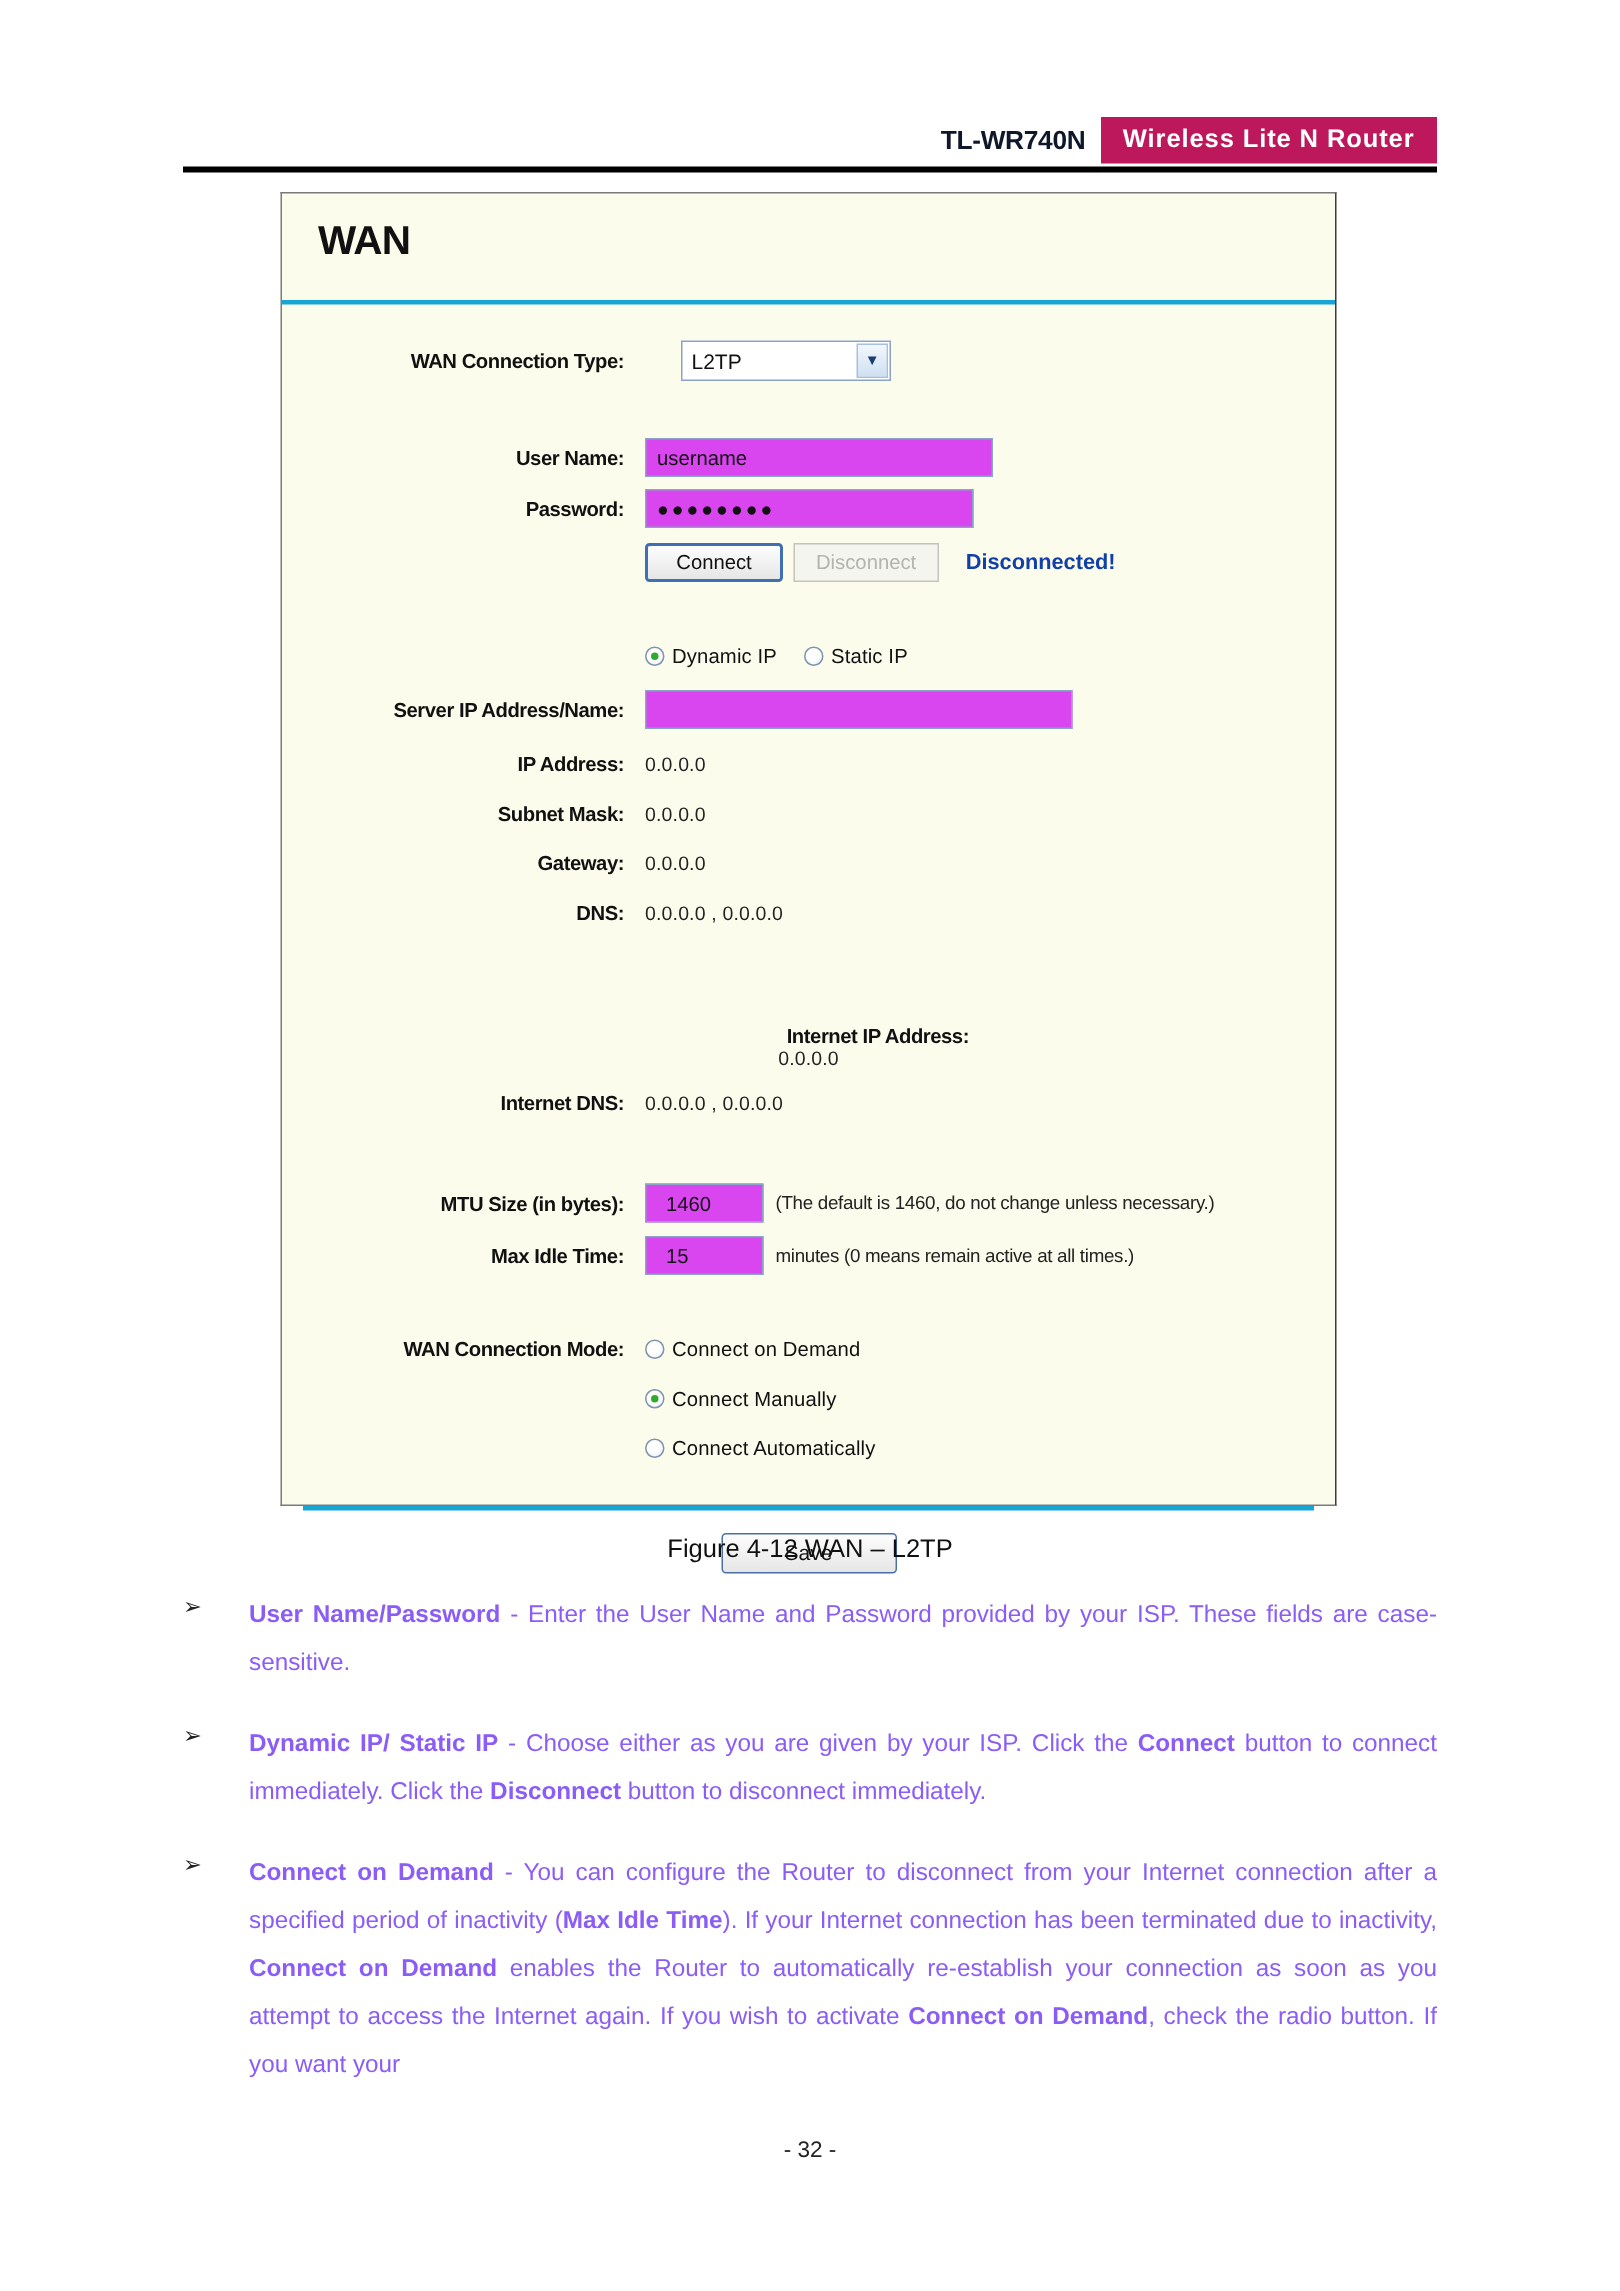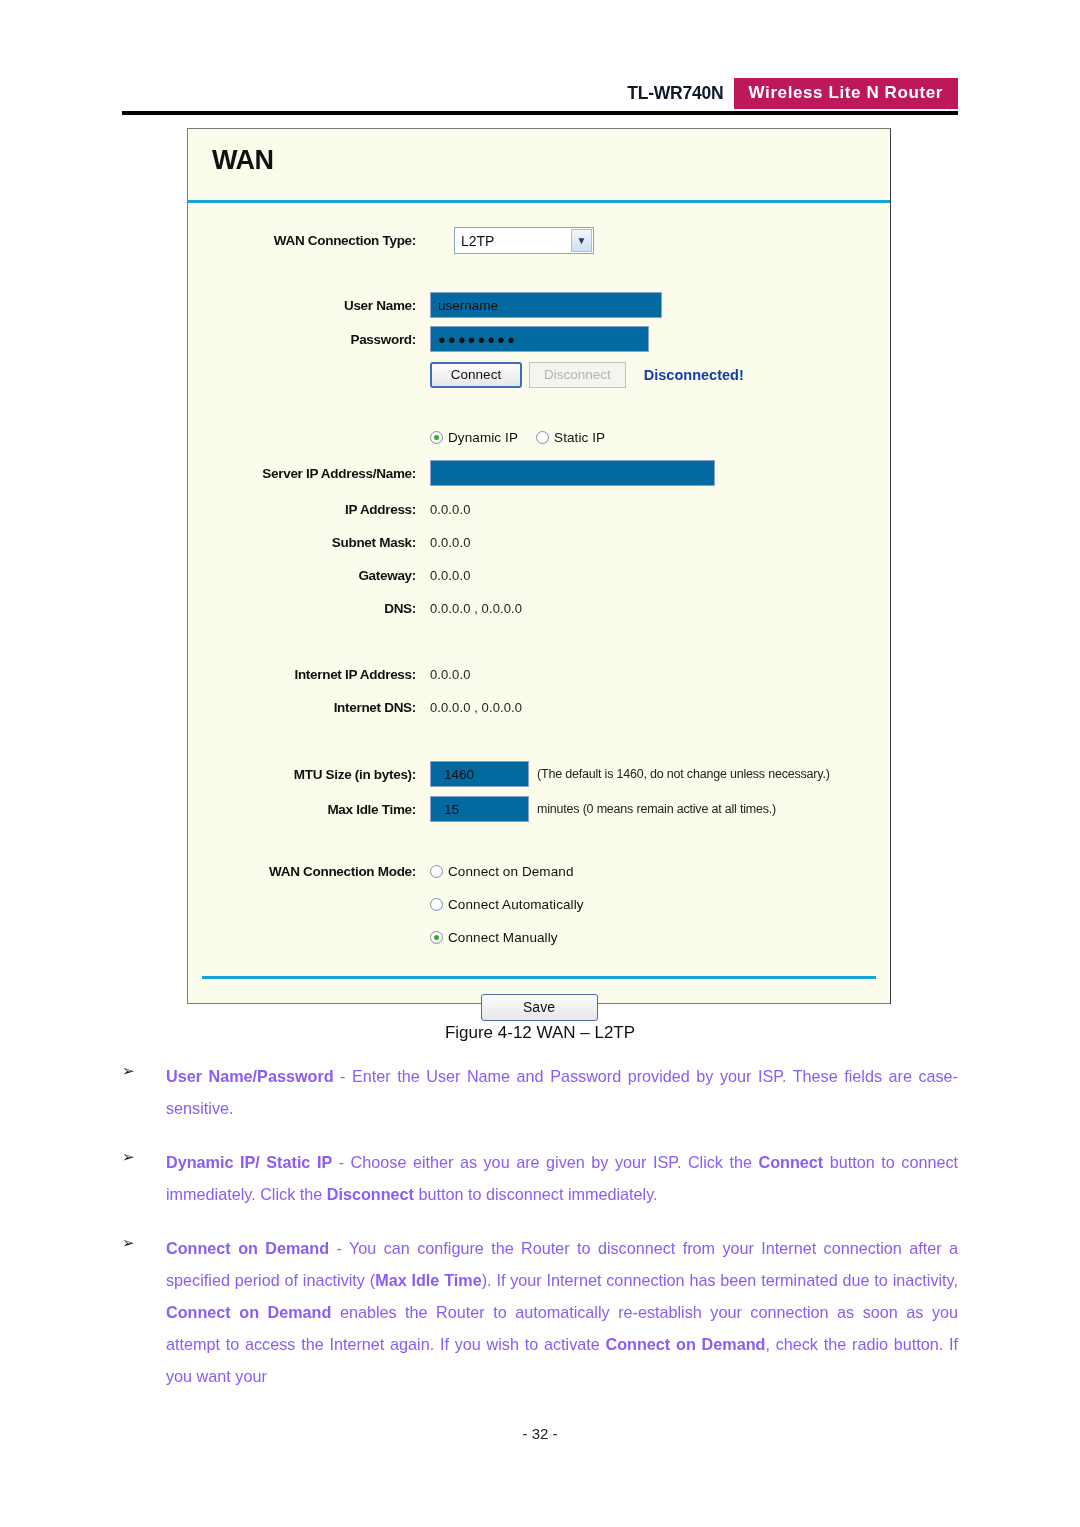--- a/index.html
+++ b/index.html
@@ -138,33 +138,33 @@
     align-items: center;
     justify-content: center;
     font-size: 10px;
     color: #1b3f72;
   }
 
   
   .text-input {
     height: 26px;
     border: 1px solid #8ba3c7;
-    background: #0369a1;
+    background: #d946ef;
     box-sizing: border-box;
     display: flex;
     align-items: center;
     padding-left: 7px;
     font-size: 13.5px;
     color: #111;
     text-align: center;
   }
   .ti-user { width: 232px; }
   .ti-pass { width: 219px; }
   .ti-server { width: 285px; }
-  .ti-small { width: 99px; padding-left: 13px; }
+  .ti-small { width: 79px; padding-left: 13px; }
   .dots {
     letter-spacing: 2px;
     font-size: 13px;
   }
 
   
   .btn {
     font-size: 13.5px;
     padding: 3px 14px 4px 14px;
     background: linear-gradient(#fdfdfd, #e6e6e6);
@@ -378,21 +378,21 @@
     </div>
     <div class="row" style="margin-top:11px;">
       <div class="lbl">Gateway:</div>
       <div class="val">0.0.0.0</div>
     </div>
     <div class="row" style="margin-top:11px;">
       <div class="lbl">DNS:</div>
       <div class="val">0.0.0.0 , 0.0.0.0</div>
     </div>
 
-    <div class="row" style="margin-top:44px;">
+    <div class="row" style="margin-top:64px;flex-direction:column;">
       <div class="lbl">Internet IP Address:</div>
       <div class="val">0.0.0.0</div>
     </div>
     <div class="row" style="margin-top:11px;">
       <div class="lbl">Internet DNS:</div>
       <div class="val">0.0.0.0 , 0.0.0.0</div>
     </div>
 
     <div class="row" style="margin-top:43px;">
       <div class="lbl">MTU Size (in bytes):</div>
@@ -417,29 +417,29 @@
     <div class="row" style="margin-top:38px;">
       <div class="lbl">WAN Connection Mode:</div>
       <div class="radio-item">
         <span class="radio"></span>
         <span class="rlabel">Connect on Demand</span>
       </div>
     </div>
     <div class="row" style="margin-top:11px;">
       <div class="lbl"></div>
       <div class="radio-item">
+        <span class="radio checked"></span>
+        <span class="rlabel">Connect Manually</span>
+      </div>
+    </div>
+    <div class="row" style="margin-top:11px;">
+      <div class="lbl"></div>
+      <div class="radio-item">
         <span class="radio"></span>
         <span class="rlabel">Connect Automatically</span>
-      </div>
-    </div>
-    <div class="row" style="margin-top:11px;">
-      <div class="lbl"></div>
-      <div class="radio-item">
-        <span class="radio checked"></span>
-        <span class="rlabel">Connect Manually</span>
       </div>
     </div>
 
     <div class="cyan-rule inset" style="margin-top:28px;"></div>
     <div class="save-area">
       <div class="btn btn-save">Save</div>
     </div>
 
   </div>
 </div>

